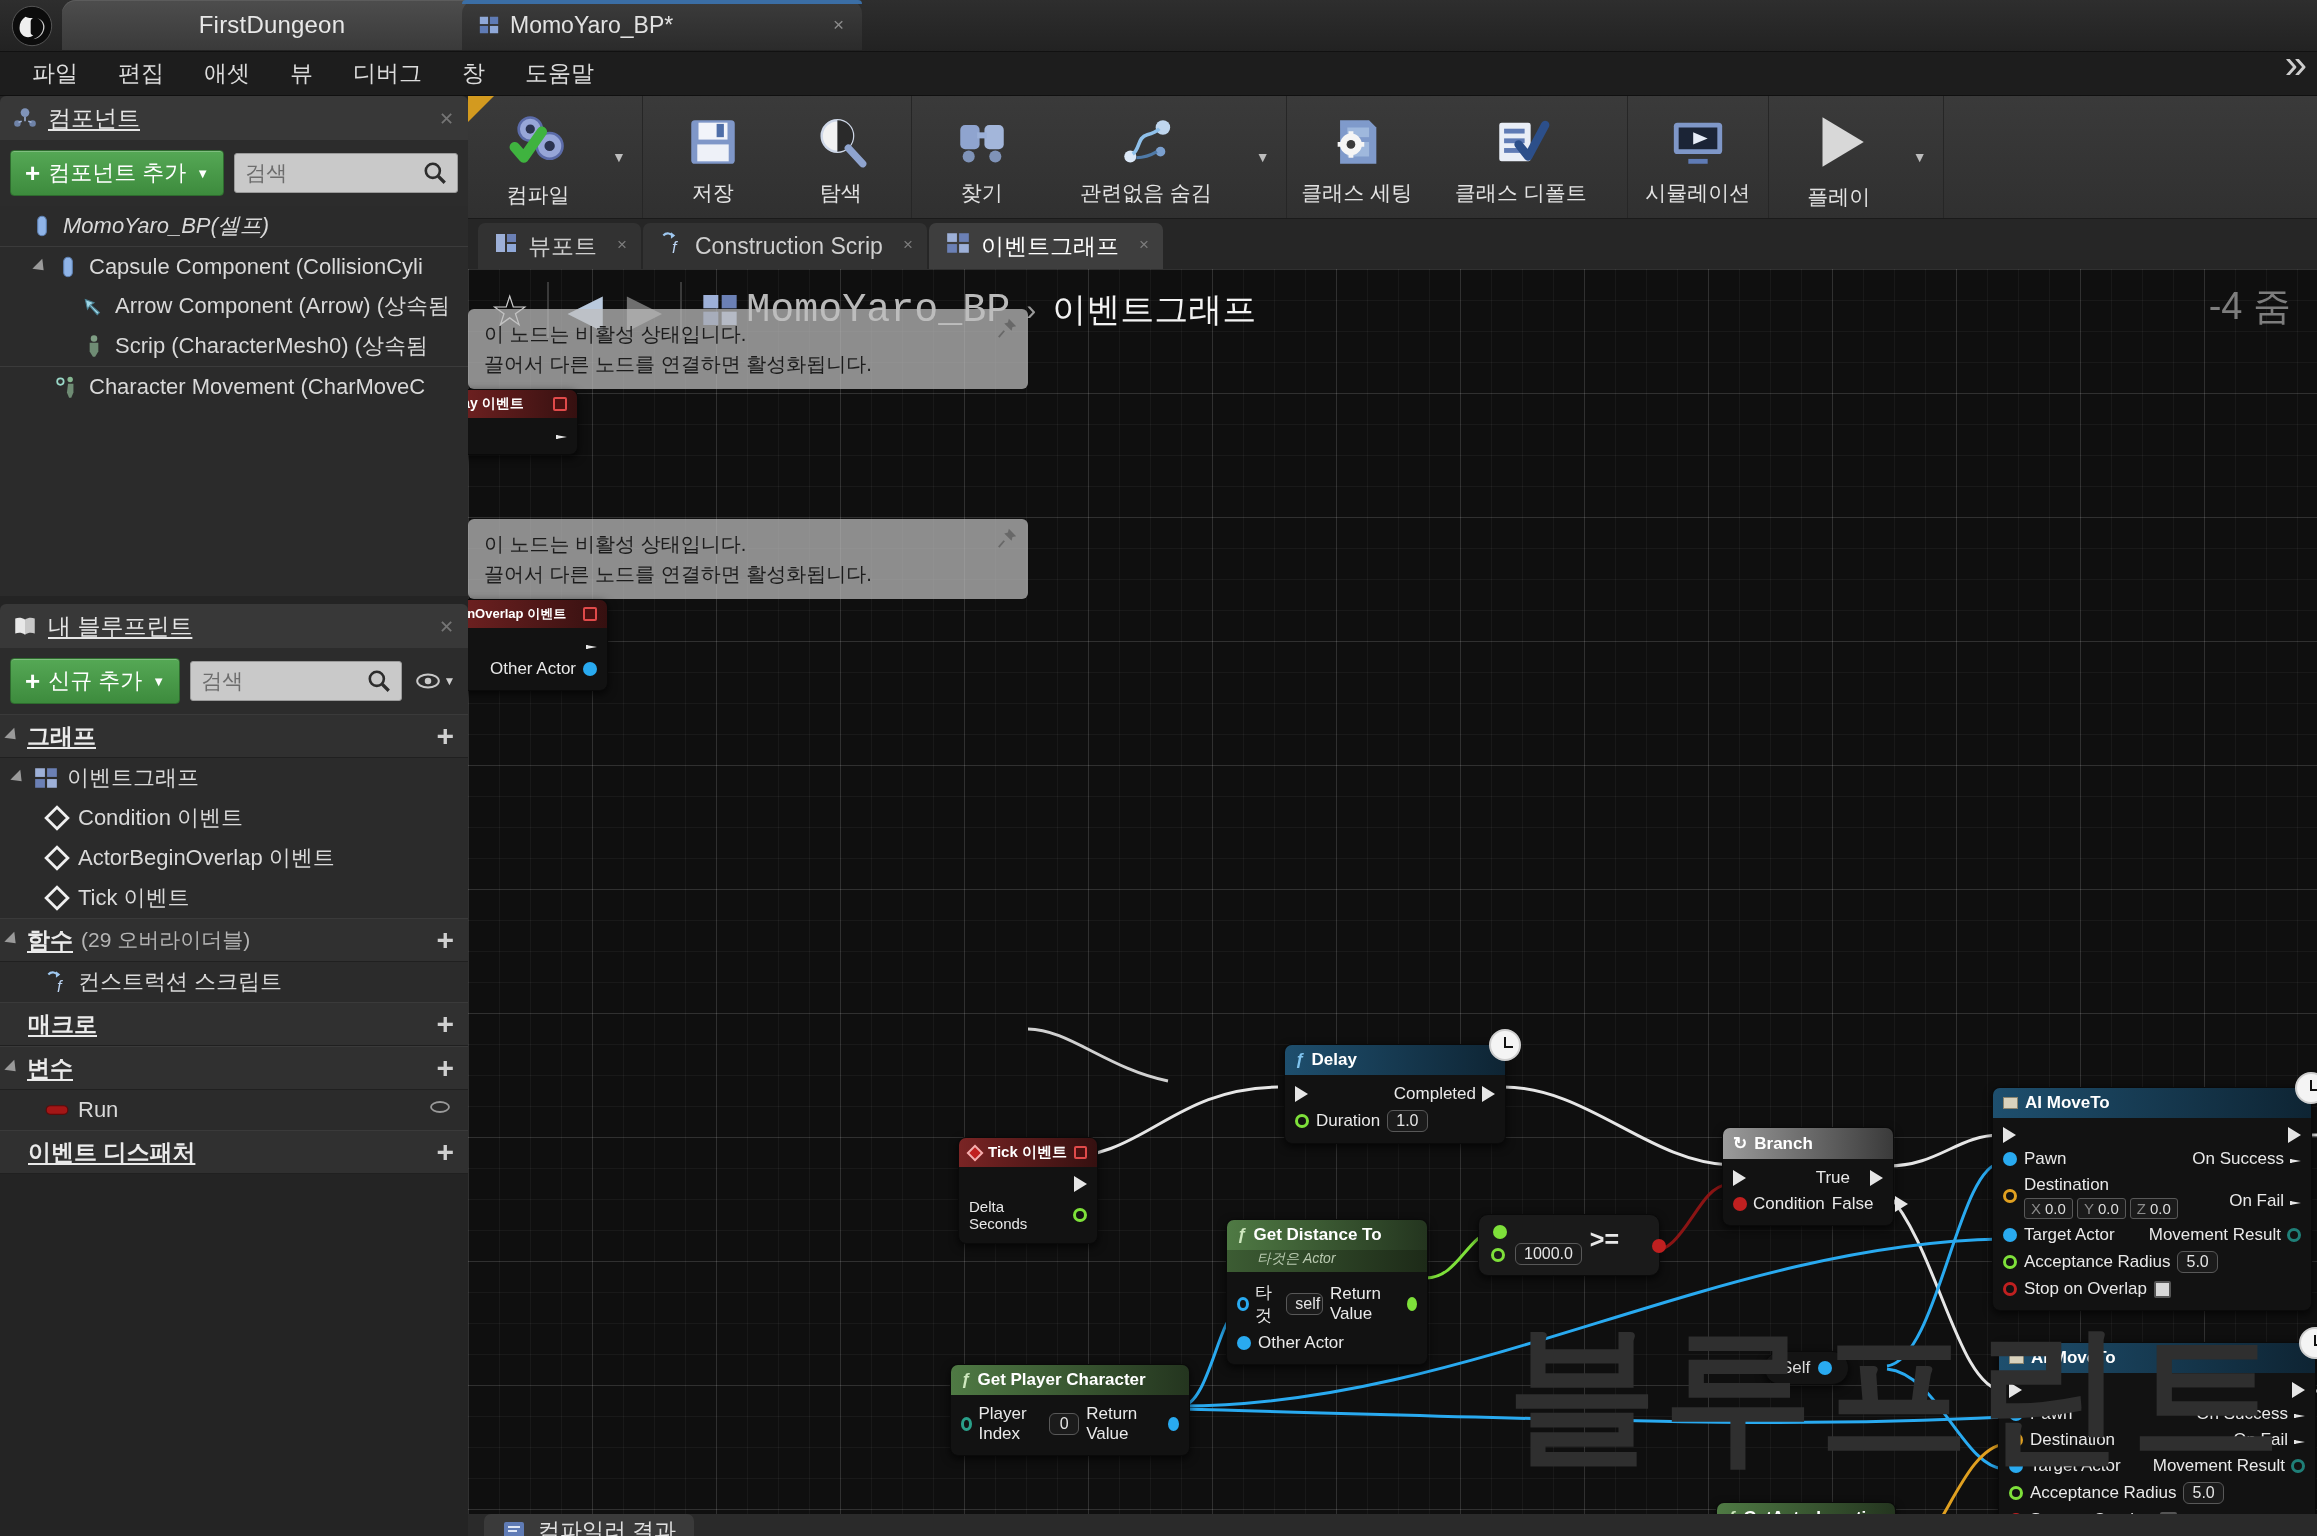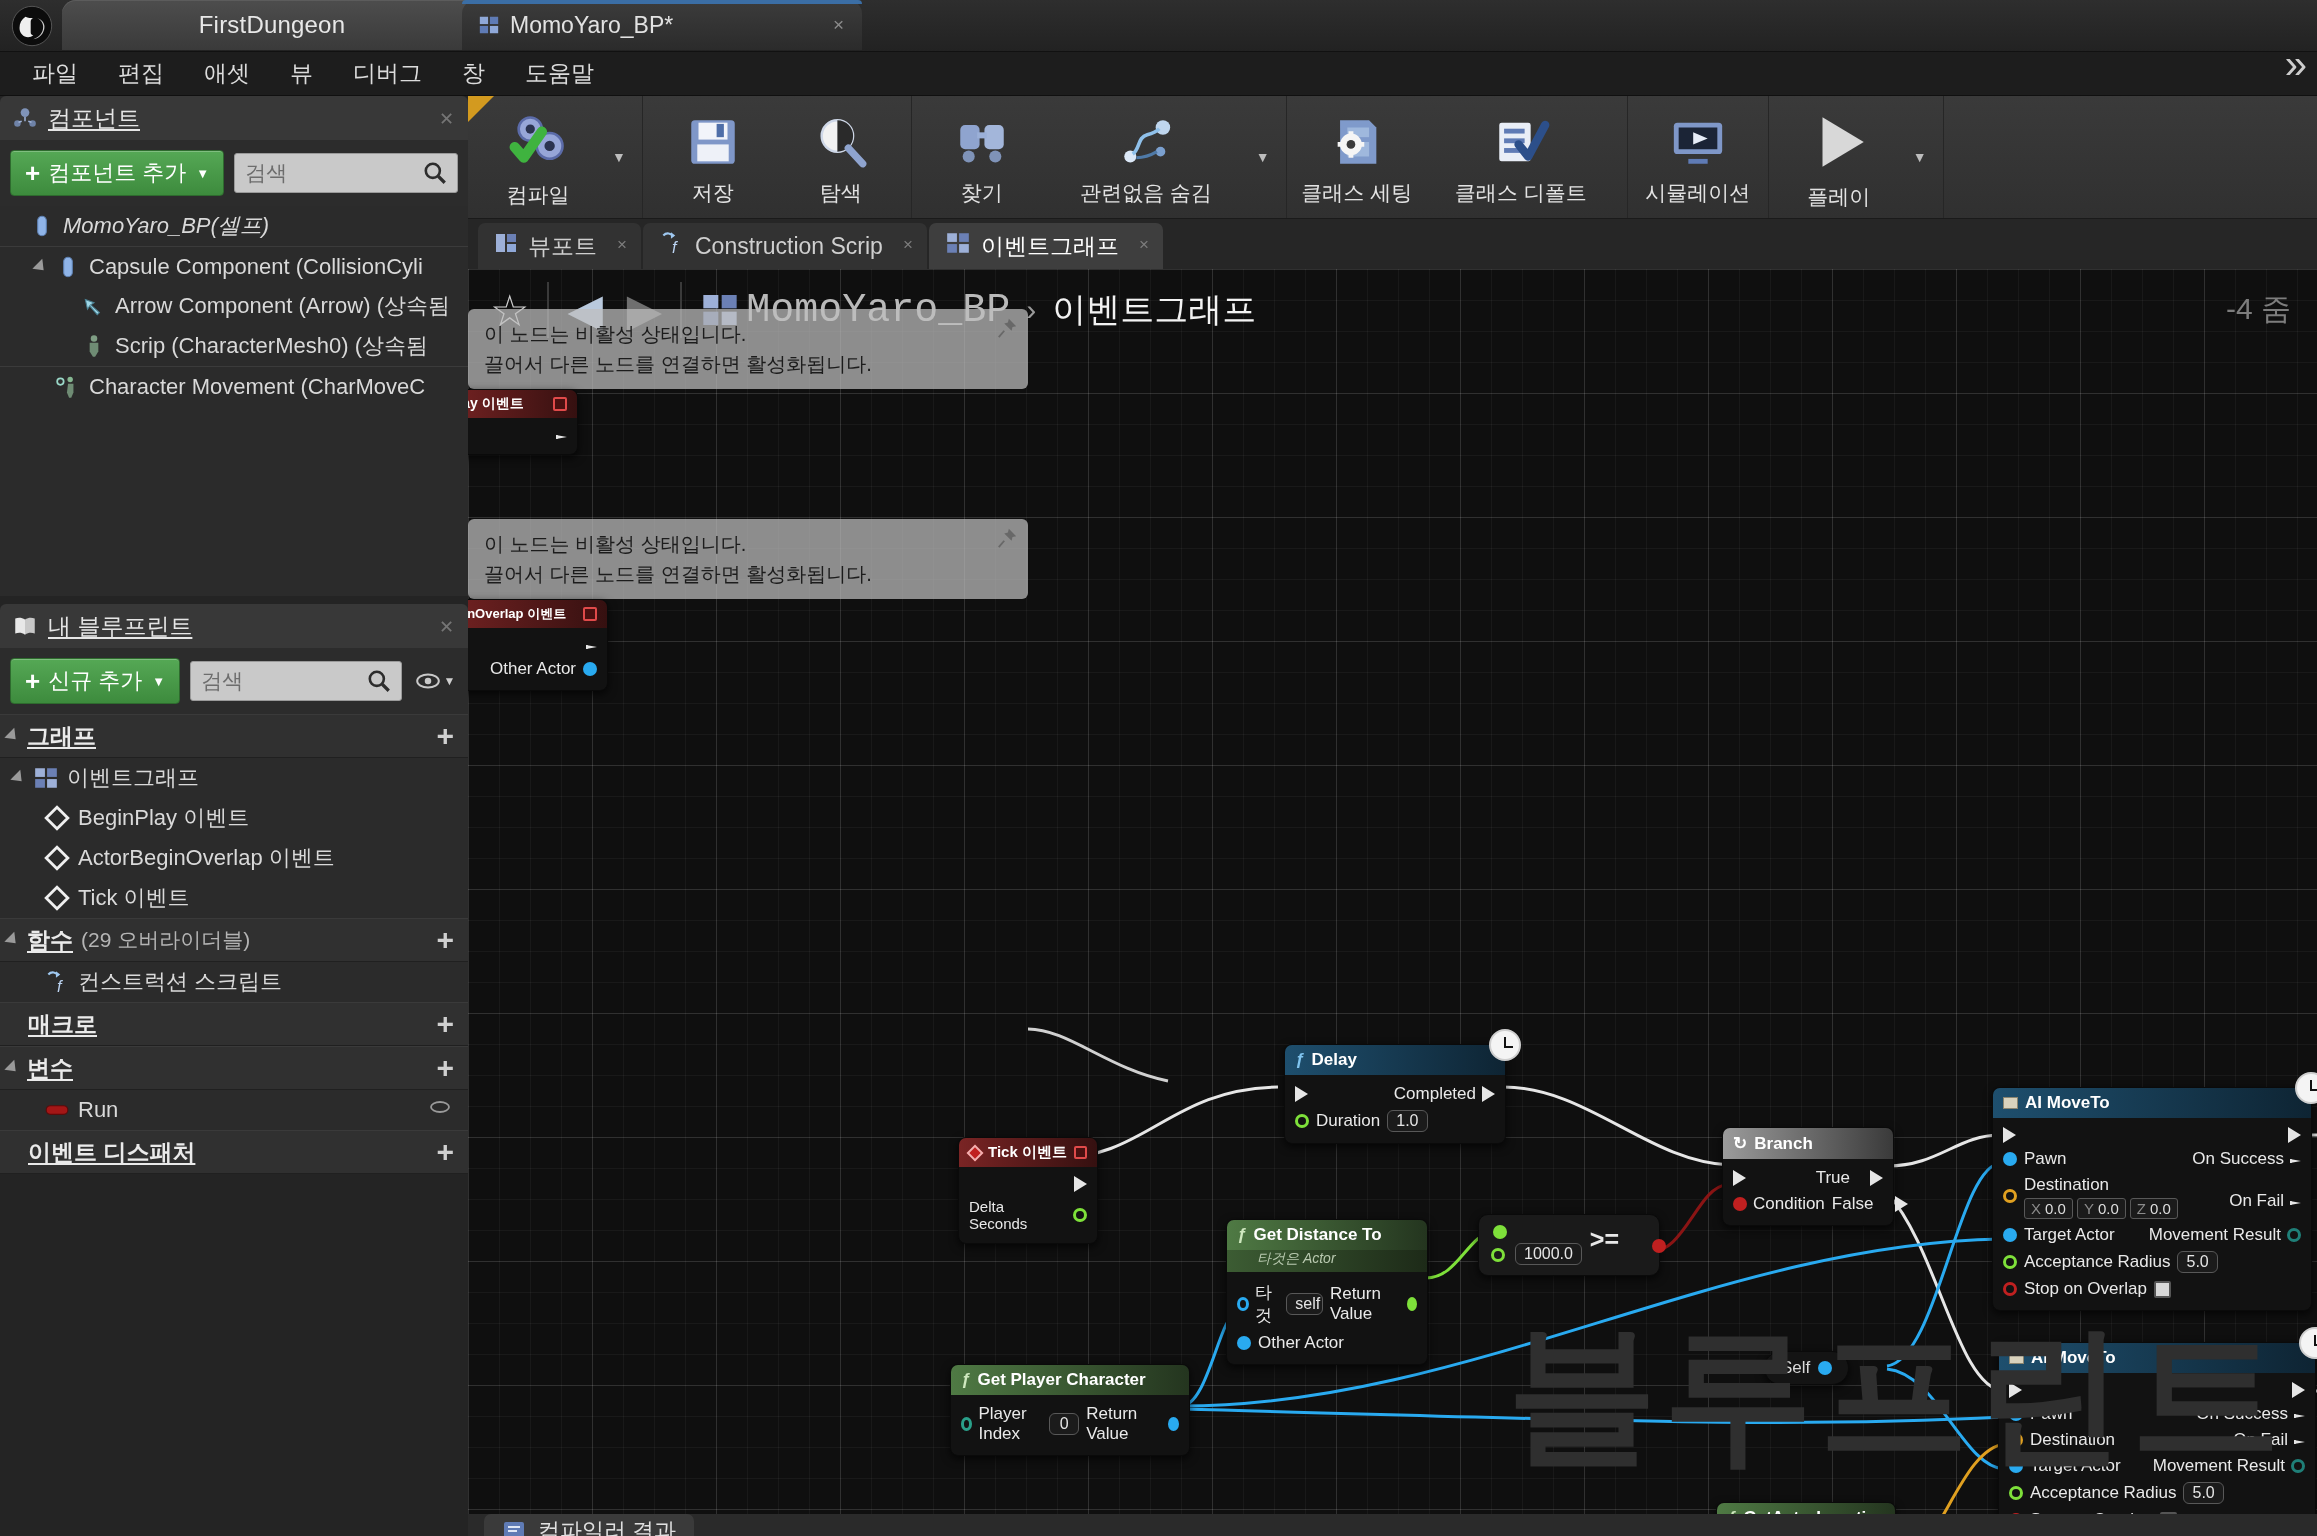--- a/index.html
+++ b/index.html
@@ -107,21 +107,21 @@
      background-size: 31px 31px, 31px 31px, 124px 124px, 124px 124px; }
 
   .bcbar { position:absolute; left:0; top:0; width:1849px; height:82px;
      display:flex; align-items:center; gap:6px; padding-left:22px; }
   .bcbar .star { font-size:44px; color:#cfcfcf; }
   .bcbar .vdiv { width:2px; height:56px; background:#3a3a3a; margin:0 12px; }
   .bcbar .arw { font-size:46px; line-height:1; }
   .bc-name { font-size:40px; color:#b9b9b9;font-family:Liberation Mono, monospace; }
   .bc-cur { font-size:34px; color:#f2f2f2; }
   .bc-sep { font-size:30px; color:#9a9a9a; margin:0 10px;}
-  .zoomlbl { position:absolute; right:26px; top:20px; font-size:30px; color:#7d7d7d; }
+  .zoomlbl { position:absolute; right:26px; top:12px; font-size:38px; color:#7d7d7d; }
 
   .wmark { position:absolute; right:30px; bottom:16px; font-size:150px; color:#2f2f2f;
      letter-spacing:6px; font-weight:bold; }
 
   
   .node { position:absolute; border-radius:8px; background:#121212;
      border:1px solid #0a0a0a; box-shadow:0 3px 9px rgba(0,0,0,.7);
      color:#e9e9e9; font-size:17px; }
   .nhdr { display:flex; align-items:center; gap:7px; padding:5px 10px;
      border-top-left-radius:7px; border-top-right-radius:7px; font-size:17px;
@@ -335,21 +335,21 @@
               <rect x="13" y="3" width="9" height="8" fill="#6b80b5"></rect>
               <rect x="2" y="13" width="9" height="8" fill="#6b80b5"></rect>
               <rect x="13" y="13" width="9" height="8" fill="#9db0d8"></rect>
             </svg></span>
           <span>이벤트그래프</span>
         </div>
         <div class="trow" style="background: rgb(43, 43, 43); padding-left: 44px;">
           <span class="icn"><svg viewBox="0 0 24 24" width="26" height="26">
               <path d="M12 2l10 10-10 10L2 12z" fill="none" stroke="#f0f0f0" stroke-width="2.6"></path>
             </svg></span>
-          <span>BeginPlay 이벤트</span>
+          <span>Condition 이벤트</span>
         </div>
         <div class="trow" style="background: rgb(43, 43, 43); padding-left: 44px;">
           <span class="icn"><svg viewBox="0 0 24 24" width="26" height="26">
               <path d="M12 2l10 10-10 10L2 12z" fill="none" stroke="#f0f0f0" stroke-width="2.6"></path>
             </svg></span>
           <span>ActorBeginOverlap 이벤트</span>
         </div>
         <div class="trow" style="background: rgb(43, 43, 43); padding-left: 44px;">
           <span class="icn"><svg viewBox="0 0 24 24" width="26" height="26">
               <path d="M12 2l10 10-10 10L2 12z" fill="none" stroke="#f0f0f0" stroke-width="2.6"></path>

